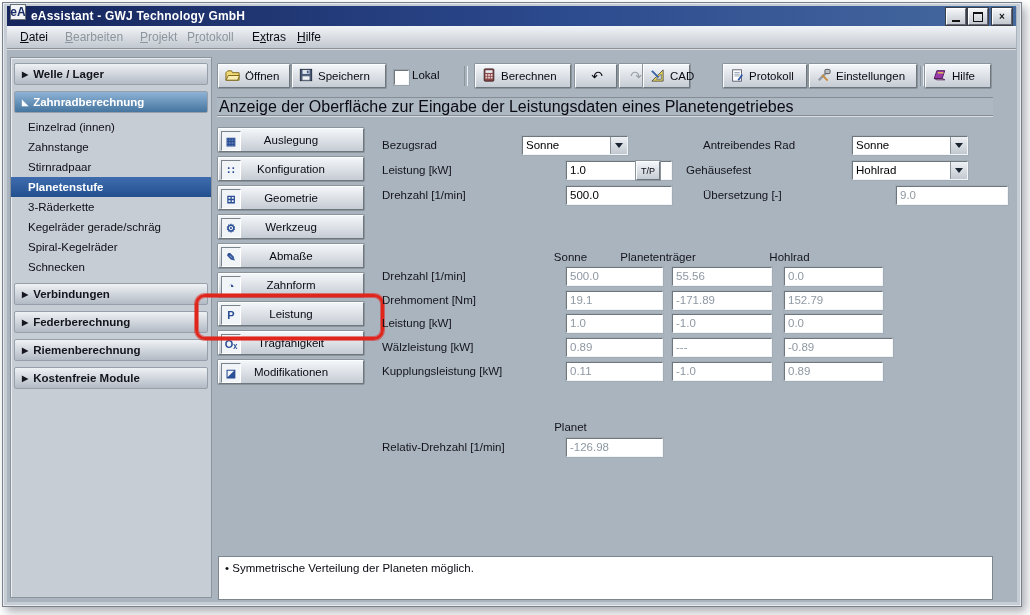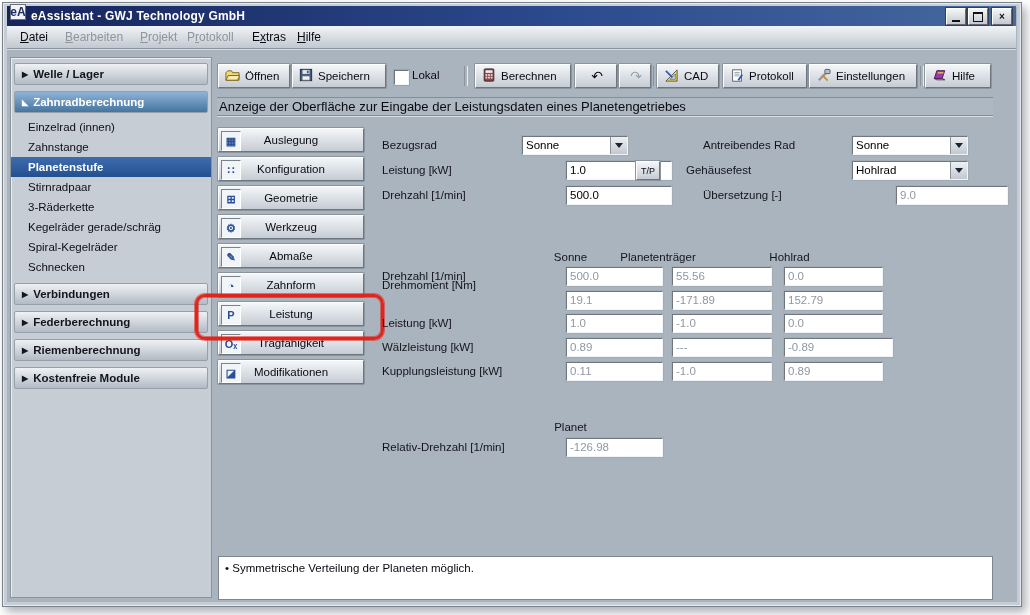--- a/index.html
+++ b/index.html
@@ -57,21 +57,21 @@
         border-left:1px solid #8b939b;border-right:1px solid #e8ecf0;}
   .checkbox{position:absolute;width:13px;height:13px;background:#fff;
             border:1px solid;border-color:#6e767e #f4f7fa #f4f7fa #6e767e;
             box-shadow:0 0 0 1px #9aa2aa;}
   .cb-label{position:absolute;font-size:11.5px;color:#0a0a12;}
   .disabled-glyph{color:#98a0a8;}
   
   .infobar{position:absolute;left:217px;top:97px;width:776px;height:19px;box-sizing:border-box;
            background:#aeb8c2;border-top:1px solid #858d95;border-bottom:1px solid #858d95;
            box-shadow:0 1px 0 rgba(255,255,255,.55);
-           font-size:13px;color:#0a0a12;line-height:17px;padding-left:2px;}
+           font-size:16px;color:#0a0a12;line-height:17px;padding-left:2px;}
   
   .navbtn{position:absolute;left:218px;width:146px;height:24px;box-sizing:border-box;
           background:linear-gradient(#f3f6f9,#c6ccd4);
           border:1px solid;border-color:#fdfeff #6e767e #6e767e #fdfeff;
           box-shadow:0 0 0 1px #8b939b;border-radius:1px;
           font-size:11.5px;color:#0a0a12;display:flex;align-items:center;justify-content:center;}
   .navbtn .ibox{position:absolute;left:2px;top:2px;width:18px;height:18px;background:#f2f5f8;
           border:1px solid;border-color:#7a828a #fff #fff #7a828a;
           display:flex;align-items:center;justify-content:center;
           font-size:11px;color:#2a4f96;font-weight:bold;}
@@ -142,22 +142,22 @@
       <span class="arr">▶</span>
       <span>Welle / Lager</span>
     </div>
     <div class="sb-header expanded">
       <span class="arr">◣</span>
       <span>Zahnradberechnung</span>
     </div>
     <div class="sb-items">
       <div class="sb-item">Einzelrad (innen)</div>
       <div class="sb-item">Zahnstange</div>
+      <div class="sb-item">Stirnradpaar</div>
       <div class="sb-item selected">Planetenstufe</div>
-      <div class="sb-item">Stirnradpaar</div>
       <div class="sb-item">3-Räderkette</div>
       <div class="sb-item">Kegelräder gerade/schräg</div>
       <div class="sb-item">Spiral-Kegelräder</div>
       <div class="sb-item">Schnecken</div>
     </div>
     <div class="sb-header">
       <span class="arr">▶</span>
       <span>Verbindungen</span>
     </div>
     <div class="sb-header">
@@ -206,21 +206,21 @@
         </svg></span>
     <span>Berechnen</span>
   </div>
   <div class="tbtn" style="left:575px;width:42px;justify-content:center">
     <span class="tg">↶</span>
   </div>
   <div class="tbtn" style="left:619px;width:32px;justify-content:center">
     <span class="tg disabled-glyph">↷</span>
   </div>
   <div class="tsep" style="left:653px"></div>
-  <div class="tbtn" style="left:657px;width:62px">
+  <div class="tbtn" style="left:643px;width:47px">
     <span><svg width="15" height="15" viewBox="0 0 16 16">
           <path d="M2 14 L14 14 L14 2 Z" fill="#ead94e" stroke="#555"></path>
           <path d="M6.5 12 L12 12 L12 6.5 Z" fill="#cfd8e2" stroke="#777"></path>
           <line x1="2" y1="3" x2="9" y2="10" stroke="#3a62a8" stroke-width="2"></line>
         </svg></span>
     <span>CAD</span>
   </div>
   <div class="tbtn" style="left:723px;width:84px">
     <span><svg width="14" height="15" viewBox="0 0 16 16">
           <rect x="3" y="1.5" width="10" height="13" fill="#fff" stroke="#556"></rect>
@@ -342,21 +342,21 @@
 
   <div class="thead" style="left:522px;top:250px;width:97px">Sonne</div>
   <div class="thead" style="left:608px;top:250px;width:100px">Planetenträger</div>
   <div class="thead" style="left:740px;top:250px;width:99px">Hohlrad</div>
 
   <div class="flabel" style="left:382px;top:267px">Drehzahl [1/min]</div>
   <div class="field ro" style="left:522px;top:267px;width:97px"><span>500.0</span></div>
   <div class="field ro" style="left:628px;top:267px;width:100px"><span>55.56</span></div>
   <div class="field ro" style="left:740px;top:267px;width:99px"><span>0.0</span></div>
 
-  <div class="flabel" style="left:382px;top:276px">Drehmoment [Nm]</div>
+  <div class="flabel" style="left:382px;top:291px">Drehmoment [Nm]</div>
   <div class="field ro" style="left:522px;top:291px;width:97px"><span>19.1</span></div>
   <div class="field ro" style="left:628px;top:291px;width:100px"><span>-171.89</span></div>
   <div class="field ro" style="left:740px;top:291px;width:99px"><span>152.79</span></div>
 
   <div class="flabel" style="left:382px;top:314px">Leistung [kW]</div>
   <div class="field ro" style="left:522px;top:314px;width:97px"><span>1.0</span></div>
   <div class="field ro" style="left:628px;top:314px;width:100px"><span>-1.0</span></div>
   <div class="field ro" style="left:740px;top:314px;width:99px"><span>0.0</span></div>
 
   <div class="flabel" style="left:382px;top:338px">Wälzleistung [kW]</div>

